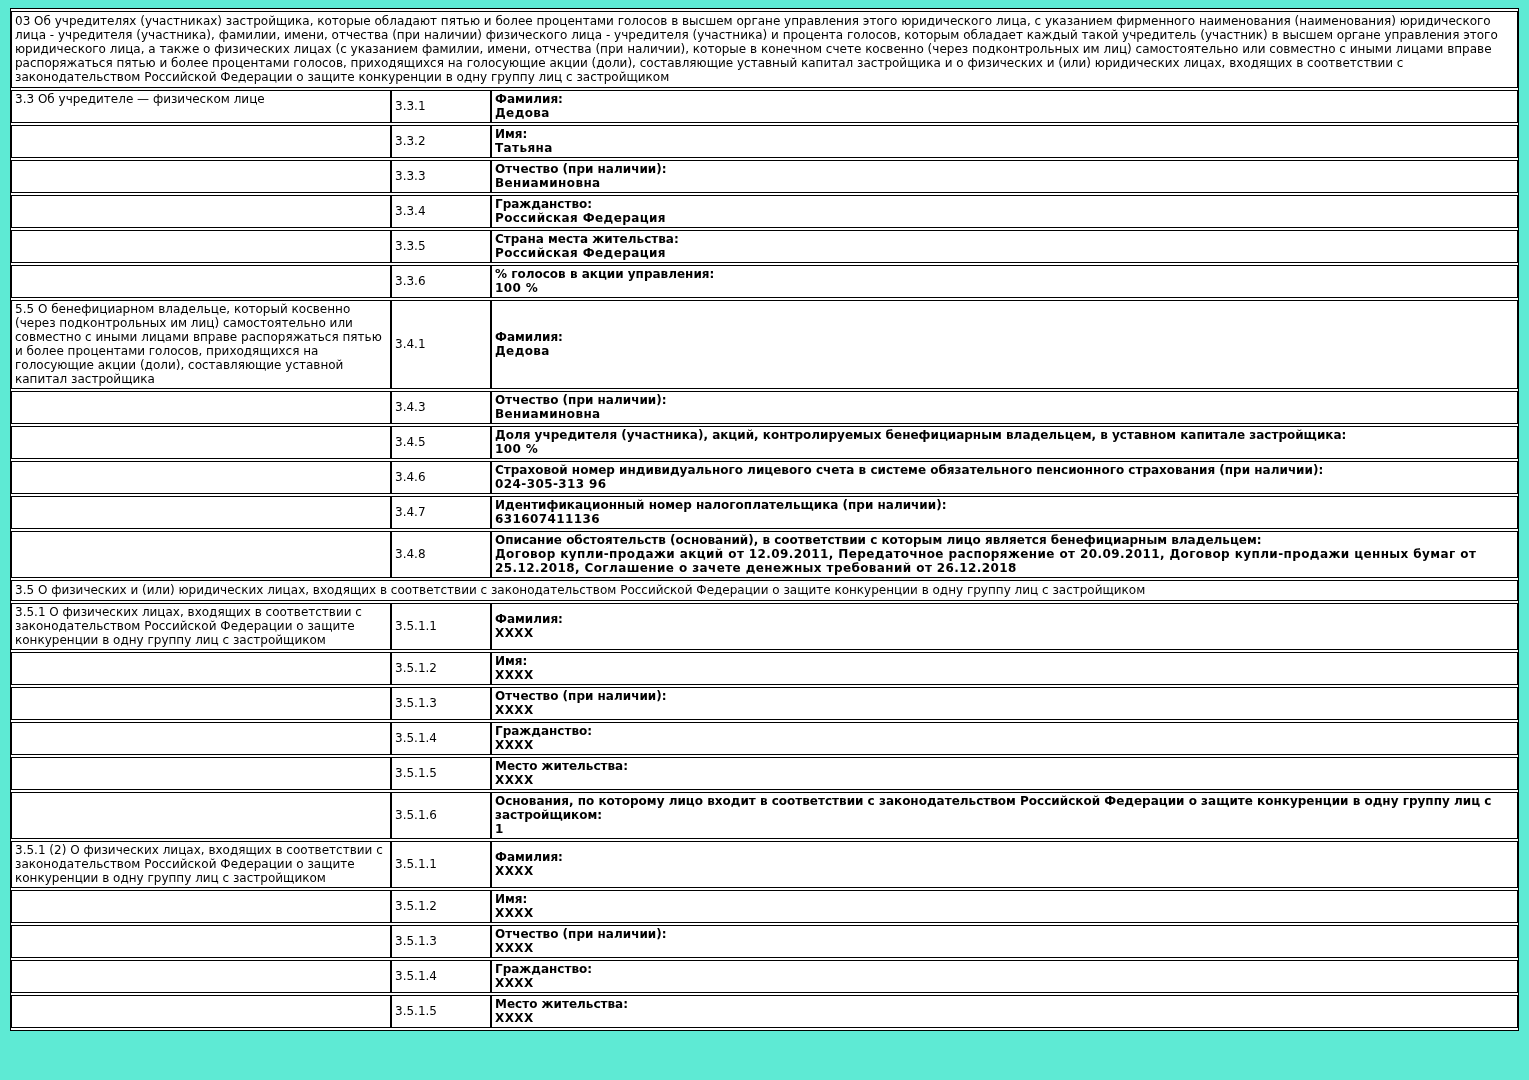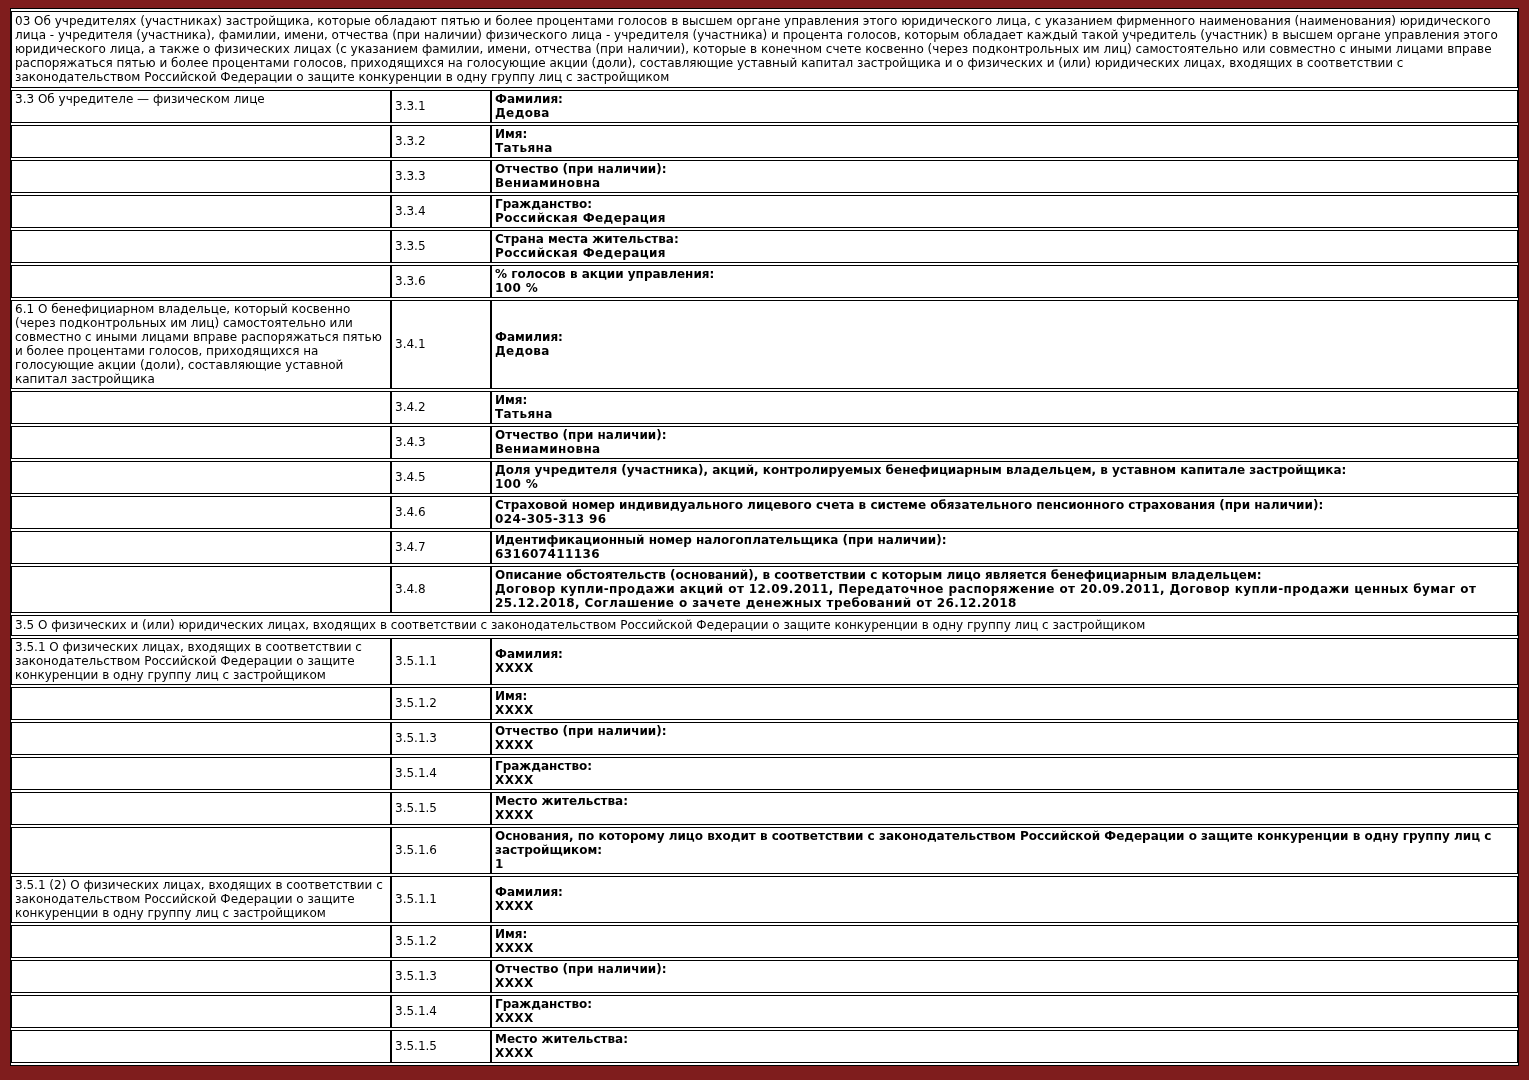--- a/index.html
+++ b/index.html
@@ -8,21 +8,21 @@
     background: #ffffff;
     color: #000000;
     font-family: "DejaVu Sans", "Liberation Sans", sans-serif;
     font-size: 12px;
   }
   .page {
     width: 1529px;
     height: 1080px;
     box-sizing: border-box;
     padding: 8px 10px 0 10px;
-    background: #7f1d1d;
+    background: #5eead4;
     overflow: hidden;
   }
   table.decl {
     width: 100%;
     table-layout: fixed;
     border-collapse: separate;
     border-spacing: 0 2px;
     border: 1px solid #000000;
     background: #ffffff;
   }
@@ -105,33 +105,25 @@
       <tr>
         <td class="c1"></td>
         <td class="c2">3.3.6</td>
         <td class="c3">
           <div class="lbl">% голосов в акции управления:</div>
           <div class="val">100 %</div>
         </td>
       </tr>
 
       <tr>
-        <td class="c1">6.1 О бенефициарном владельце, который косвенно (через подконтрольных им лиц) самостоятельно или совместно с иными лицами вправе распоряжаться пятью и более процентами голосов, приходящихся на голосующие акции (доли), составляющие уставной капитал застройщика</td>
+        <td class="c1">5.5 О бенефициарном владельце, который косвенно (через подконтрольных им лиц) самостоятельно или совместно с иными лицами вправе распоряжаться пятью и более процентами голосов, приходящихся на голосующие акции (доли), составляющие уставной капитал застройщика</td>
         <td class="c2">3.4.1</td>
         <td class="c3">
           <div class="lbl">Фамилия:</div>
           <div class="val">Дедова</div>
-        </td>
-      </tr>
-      <tr>
-        <td class="c1"></td>
-        <td class="c2">3.4.2</td>
-        <td class="c3">
-          <div class="lbl">Имя:</div>
-          <div class="val">Татьяна</div>
         </td>
       </tr>
       <tr>
         <td class="c1"></td>
         <td class="c2">3.4.3</td>
         <td class="c3">
           <div class="lbl">Отчество (при наличии):</div>
           <div class="val">Вениаминовна</div>
         </td>
       </tr>

